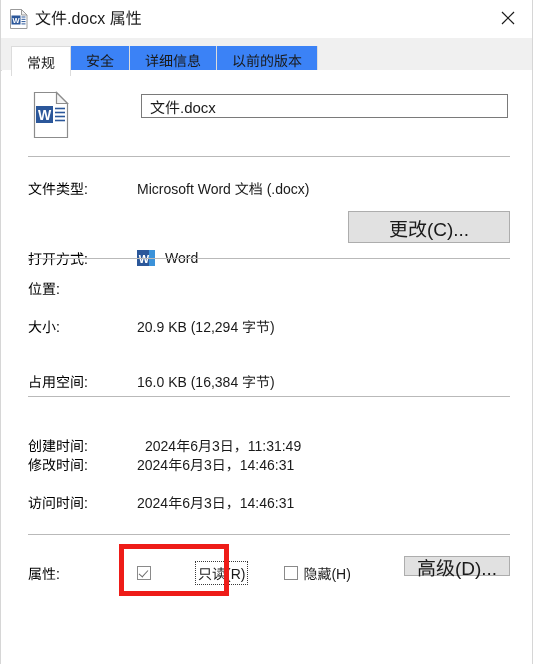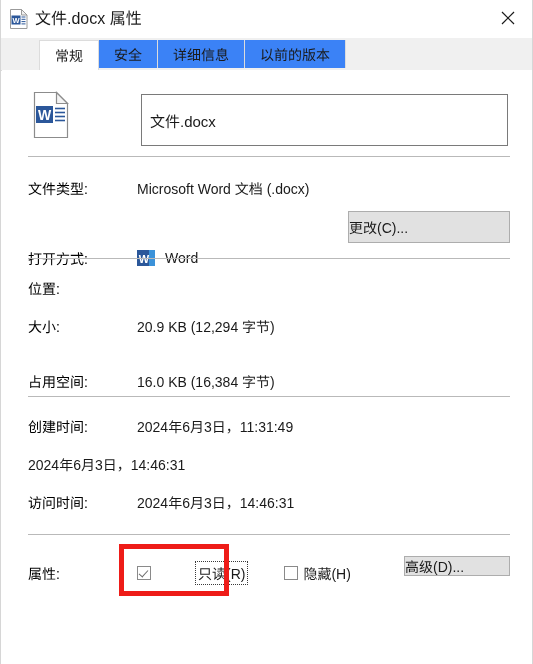--- a/index.html
+++ b/index.html
@@ -60,25 +60,24 @@
   
   .tabstrip {
     position: absolute;
     left: 0; top: 38px;
     width: 533px; height: 32px;
     background: #f0f0f0;
     border-bottom: 1px solid #dcdcdc;
   }
   .tabs {
     position: absolute;
-    left: 10px; top: 2px;
-    display: flex;
-    align-items: center;
+    left: 10px; top: 8px;
+    display: flex;
+    align-items: flex-start;
     height: 28px;
-    margin-left: 28px;
   }
   .tab {
     height: 28px;
     padding: 0 15px;
     display: flex;
     align-items: center;
     font-size: 14px;
     color: #1a1a1a;
     background: #3b82f6;
     border-right: 1px solid #dcdcdc;
@@ -113,21 +112,21 @@
     width: 482px; height: 56px;
   }
   .doc-icon {
     position: absolute;
     left: 2px; top: 2px;
     width: 42px; height: 50px;
   }
   .name-box {
     position: absolute;
     left: 113px; top: 6px;
-    width: 367px; height: 52px;
+    width: 367px; height: 24px;
     border: 1px solid #7a7a7a;
     background: #ffffff;
     box-sizing: border-box;
     display: flex;
     align-items: center;
     padding-left: 8px;
     font-size: 15px;
     color: #1a1a1a;
   }
 
@@ -163,24 +162,25 @@
     display: flex;
     align-items: center;
   }
 
   
   .btn {
     position: absolute;
     background: #e1e1e1;
     border: 1px solid #adadad;
     box-sizing: border-box;
-    font-size: 14px;
-    color: #1a1a1a;
-    display: flex;
-    align-items: center;
+    font-size: 19px;
+    color: #1a1a1a;
+    display: flex;
+    align-items: center;
+    justify-content: center;
     cursor: default;
     white-space: nowrap;
   }
 
   
   .app-icon {
     width: 18px; height: 18px;
     margin-right: 10px;
     flex: 0 0 18px;
   }
@@ -353,26 +353,27 @@
       <div class="value">20.9 KB (12,294 字节)</div>
     </div>
 
     <div class="row" style="top:298px;">
       <div class="label">占用空间:</div>
       <div class="value">16.0 KB (16,384 字节)</div>
     </div>
 
     <div class="sep" style="top:326px;"></div>
 
-    <div class="row" style="top:343px;">
+    <div class="row" style="top:362px;gap:8px;">
       <div class="label">创建时间:</div>
       <div class="value">2024年6月3日，11:31:49</div>
     </div>
 
     <div class="row" style="top:381px;">
+      <div class="label">修改时间:</div>
       <div class="value">2024年6月3日，14:46:31</div>
     </div>
 
     <div class="row" style="top:419px;">
       <div class="label">访问时间:</div>
       <div class="value">2024年6月3日，14:46:31</div>
     </div>
 
     <div class="sep" style="top:464px;"></div>
 

